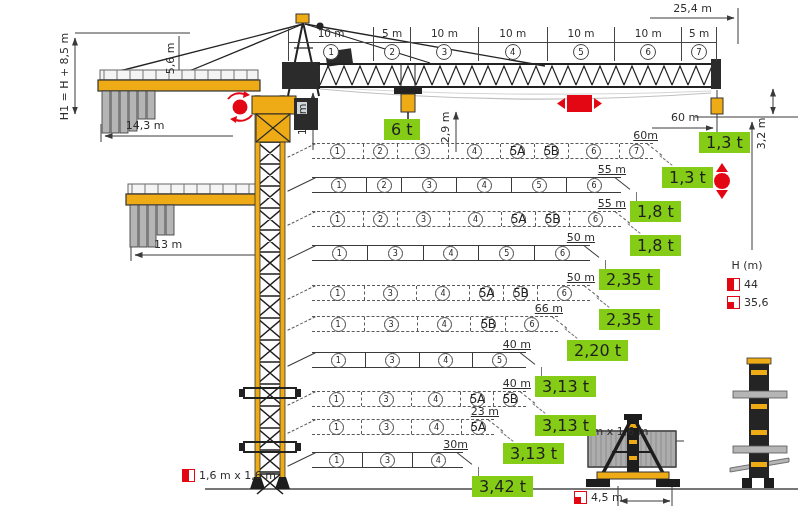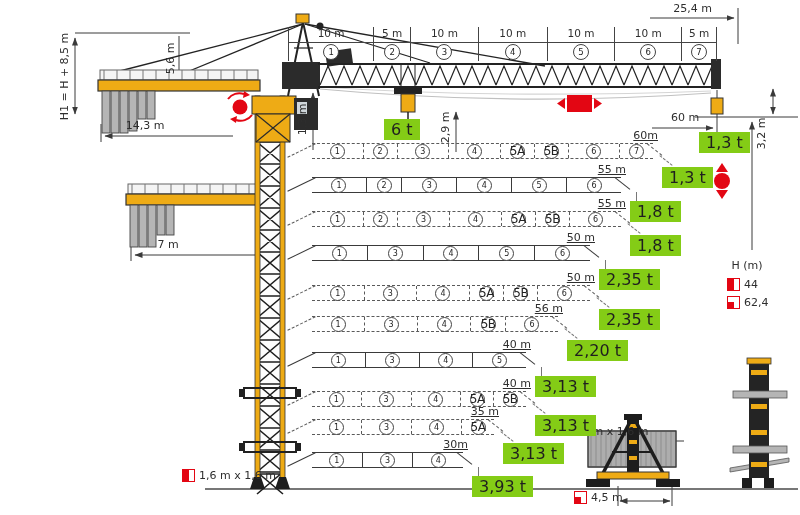--- a/index.html
+++ b/index.html
@@ -233,40 +233,40 @@
       <rect x="742" y="478" width="10" height="10" fill="#1d1d1d"></rect>
       <rect x="764" y="478" width="10" height="10" fill="#1d1d1d"></rect>
     </g>
   </svg>
 
   <div id="labels">
     <div class="lbl ctr" style="left:650px;top:2px;width:85px;">25,4 m</div>
     <div class="lbl rot" style="left:9px;top:70px;width:110px;">H1 = H + 8,5 m</div>
     <div class="lbl rot" style="left:145px;top:52px;width:50px;">5,6 m</div>
     <div class="lbl ctr" style="left:105px;top:119px;width:80px;">14,3 m</div>
-    <div class="lbl ctr" style="left:138px;top:238px;width:60px;">7 m</div>
+    <div class="lbl ctr" style="left:138px;top:238px;width:60px;">13 m</div>
     <div class="lbl rot" style="left:277px;top:113px;width:50px;">1,3 m</div>
     <div class="lbl rot" style="left:420px;top:121px;width:50px;">2,9 m</div>
     <div class="lbl rot" style="left:736px;top:127px;width:50px;">3,2 m</div>
     <div class="lbl ctr" style="left:660px;top:111px;width:50px;">60 m</div>
     <div class="graybox" style="left:384px;top:119px;">6 t</div>
     <div class="graybox" style="left:699px;top:132px;">1,3 t</div>
 
     <div class="lbl ctr" style="left:712px;top:259px;width:70px;">H (m)</div>
     <div class="legrow" style="left:727px;top:278px;">
       <span class="ic half">
           <i></i>
         </span>
       <span>44</span>
     </div>
     <div class="legrow" style="left:727px;top:296px;">
       <span class="ic corner">
           <i></i>
         </span>
-      <span>62,4</span>
+      <span>35,6</span>
     </div>
 
     <div class="legrow" style="left:182px;top:469px;">
       <span class="ic half">
           <i></i>
         </span>
       <span>1,6 m x 1,6 m</span>
     </div>
     <div class="lbl ctr" style="left:560px;top:425px;width:100px;">1,6 m x 1,6 m</div>
     <div class="legrow" style="left:574px;top:491px;">
@@ -467,21 +467,21 @@
           </div>
           <div class="cell" style="flex-grow: 5;">
             <div class="circ small">5B</div>
           </div>
           <div class="cell" style="flex-grow: 10;">
             <div class="circ">6</div>
           </div>
         </div>
         <div class="tipline"></div>
       </div>
-      <div class="rowlabel" style="left: 493px; top: 302px;">56 m</div>
+      <div class="rowlabel" style="left: 493px; top: 302px;">66 m</div>
       <div class="drop dashed" style="left: 563px; top: 333px;"></div>
       <div class="graybox" style="left: 567px; top: 340px;">2,20 t</div>
       <div class="jibrow solid" style="left: 285px; top: 352px; width: 254px;">
         <div class="slope"></div>
         <div class="body">
           <div class="cell" style="flex-grow: 10;">
             <div class="circ">1</div>
           </div>
           <div class="cell" style="flex-grow: 10;">
             <div class="circ">3</div>
@@ -533,36 +533,36 @@
           </div>
           <div class="cell" style="flex-grow: 10;">
             <div class="circ">4</div>
           </div>
           <div class="cell" style="flex-grow: 5;">
             <div class="circ small">5A</div>
           </div>
         </div>
         <div class="tipline"></div>
       </div>
-      <div class="rowlabel" style="left: 429px; top: 405px;">35 m</div>
+      <div class="rowlabel" style="left: 429px; top: 405px;">23 m</div>
       <div class="drop dashed" style="left: 499px; top: 436px;"></div>
       <div class="graybox" style="left: 503px; top: 443px;">3,13 t</div>
       <div class="jibrow solid" style="left: 285px; top: 452px; width: 191px;">
         <div class="slope"></div>
         <div class="body">
           <div class="cell" style="flex-grow: 10;">
             <div class="circ">1</div>
           </div>
           <div class="cell" style="flex-grow: 10;">
             <div class="circ">3</div>
           </div>
           <div class="cell" style="flex-grow: 10;">
             <div class="circ">4</div>
           </div>
         </div>
         <div class="tipline"></div>
       </div>
       <div class="rowlabel" style="left: 398px; top: 438px;">30m</div>
       <div class="drop solid" style="left: 478px; top: 467px;"></div>
-      <div class="graybox" style="left: 472px; top: 476px;">3,93 t</div>
+      <div class="graybox" style="left: 472px; top: 476px;">3,42 t</div>
     </div>
 
 </div>
 
 </body></html>

